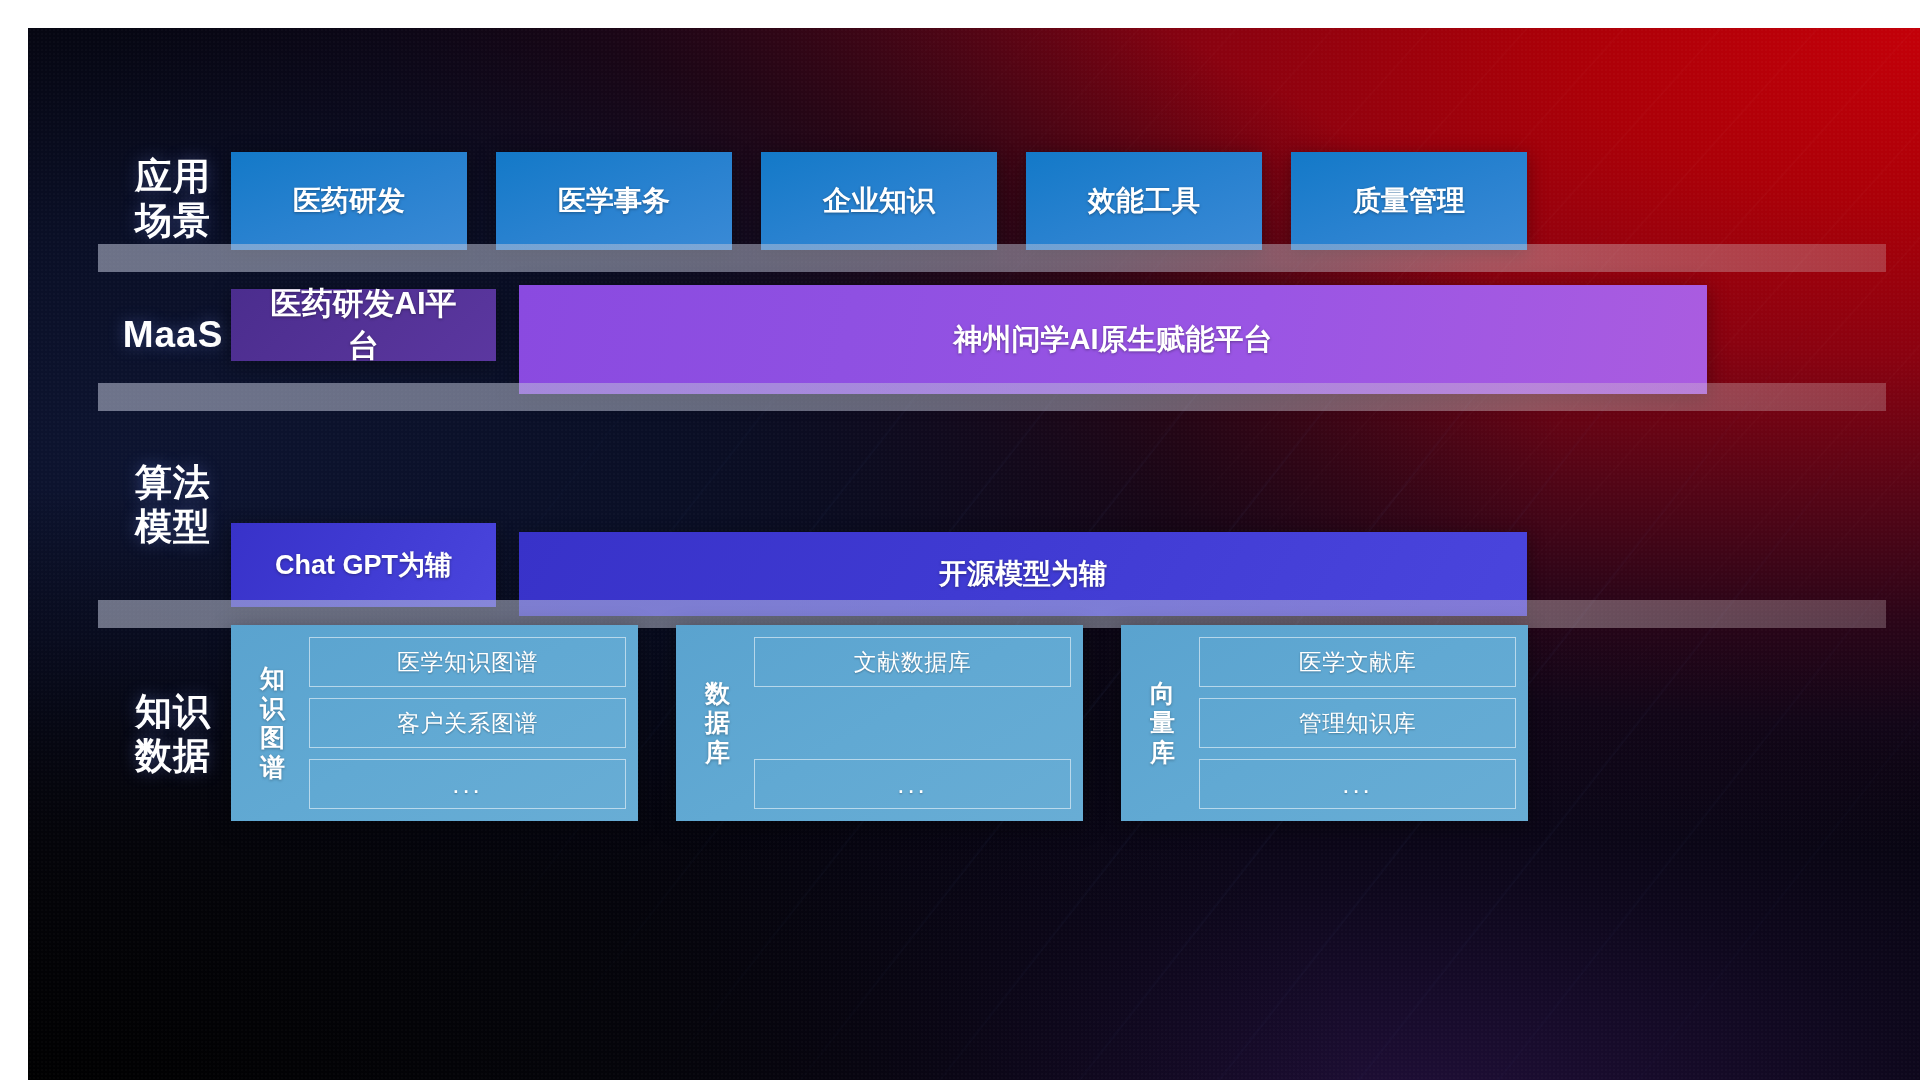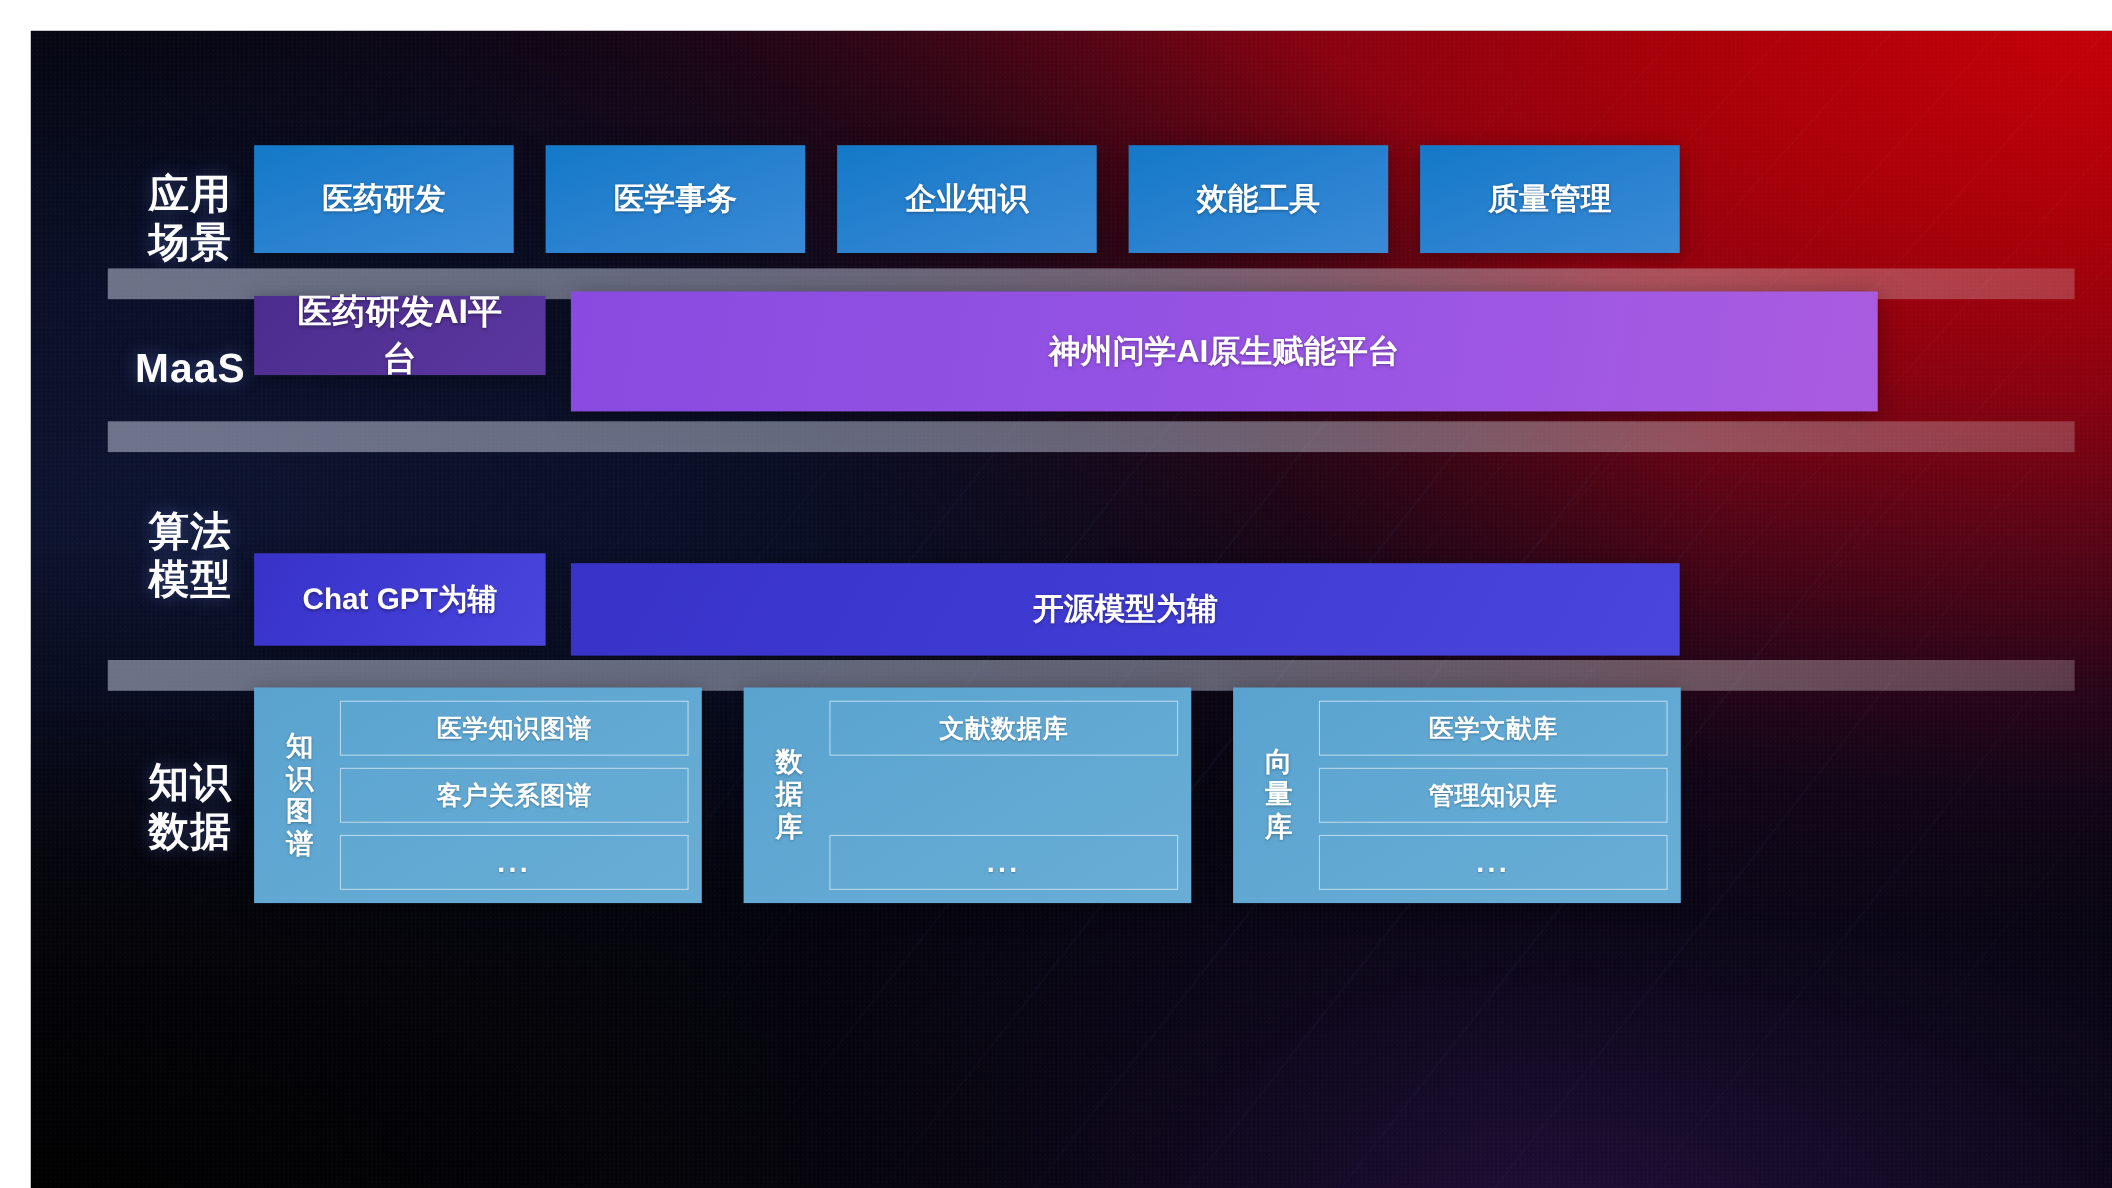--- a/index.html
+++ b/index.html
@@ -122,20 +122,21 @@
   
   .box {
     display: flex;
     align-items: center;
     justify-content: center;
     color: #ffffff;
     font-weight: 700;
     text-align: center;
     position: absolute;
     text-shadow: 0 1px 3px rgba(0,0,0,0.35);
+    margin-top: 20px;
   }
 
   
   .app-box {
     top: 104px;
     height: 98px;
     width: 236px;
     font-size: 28px;
     background: linear-gradient(160deg, #1379c8 0%, #2a82d0 55%, #3a8ad6 100%);
     box-shadow: 0 4px 18px rgba(0,0,0,0.35);
@@ -205,21 +206,21 @@
     justify-content: space-between;
     padding: 2px 0;
   }
   .kd-item {
     height: 50px;
     border: 1px solid rgba(255,255,255,0.55);
     display: flex;
     align-items: center;
     justify-content: center;
     color: #ffffff;
-    font-weight: 700;
+    font-weight: 400;
     font-size: 23px;
     letter-spacing: .5px;
     text-shadow: 0 1px 2px rgba(0,0,0,0.28);
   }
   .kd-item.dots { font-size: 26px; letter-spacing: 3px; }
 
   .kd-1 { left: 203px; width: 407px; }
   .kd-2 { left: 648px; width: 407px; }
   .kd-3 { left: 1093px; width: 407px; }
 

